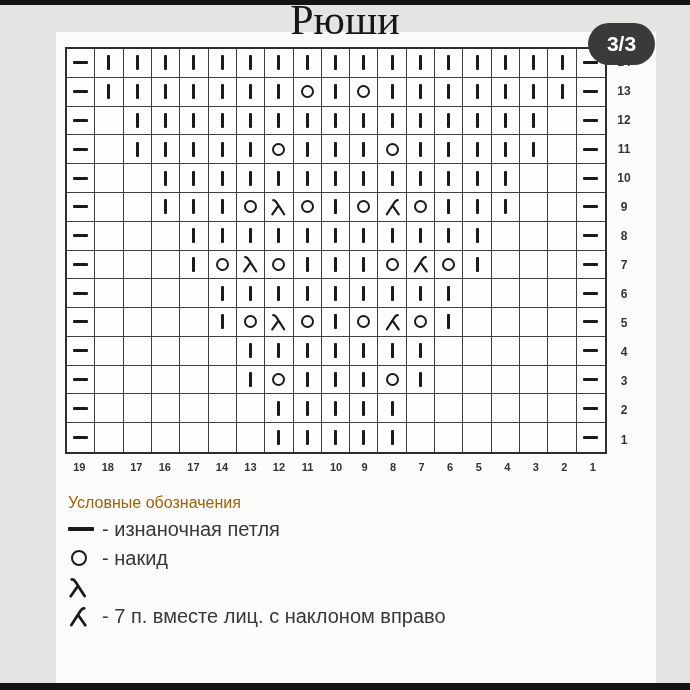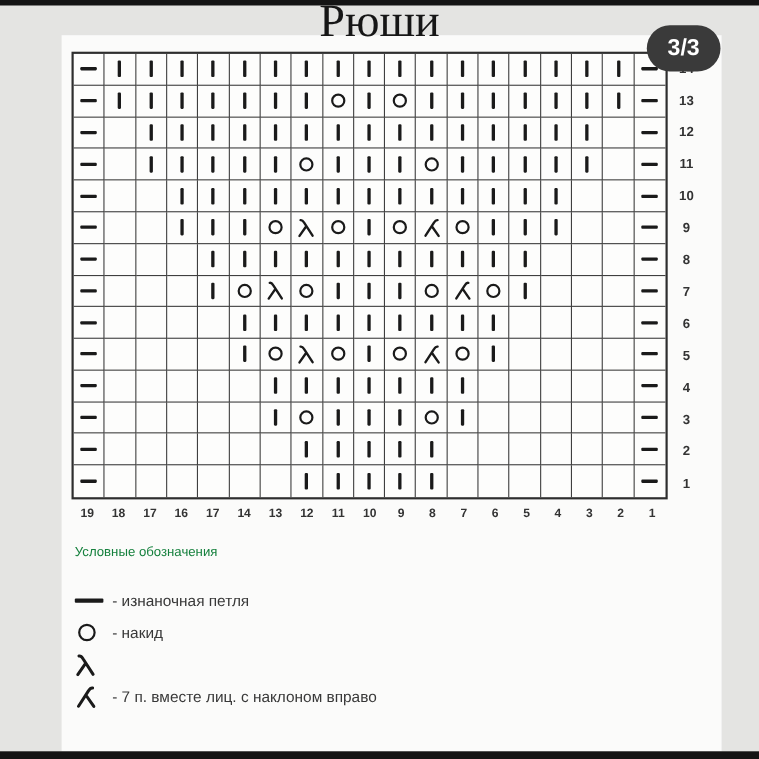--- a/index.html
+++ b/index.html
@@ -32,29 +32,29 @@
     display:flex;flex-direction:column;z-index:2;}
   .row-numbers div{flex:1;display:flex;align-items:center;justify-content:center;
     font-size:12px;font-weight:bold;color:#333;}
   .col-numbers{position:absolute;left:65px;top:458px;width:542px;height:18px;display:flex;}
   .col-numbers div{flex:1;display:flex;align-items:center;justify-content:center;
     font-size:11px;font-weight:bold;color:#333;}
   .badge{position:absolute;left:588px;top:23px;width:67px;height:42px;background:var(--badge-bg);
     border-radius:22px;display:flex;align-items:center;justify-content:center;z-index:4;
     color:var(--badge-text);font-size:21px;font-weight:bold;}
   .legend{position:absolute;left:68px;top:494px;width:520px;}
-  .legend-title{font-size:12px;color:#15803d;margin-bottom:28px;}
+  .legend-title{font-size:16px;color:#a16207;margin-bottom:7px;}
   .legend-items{display:flex;flex-direction:column;gap:9px;}
   .legend-item{display:flex;align-items:center;height:20px;}
   .legend-sym{width:34px;display:flex;align-items:center;justify-content:flex-start;}
   .legend-sym .dash{width:26px;height:4px;}
   .legend-sym .bar{width:4px;height:18px;margin-left:9px;}
   .legend-sym .ring{width:16px;height:16px;border-width:2.6px;margin-left:3px;}
   .legend-sym svg.lam{width:20px;height:21px;stroke-width:2.5;}
-  .legend-label{font-size:14px;color:var(--ink);}
+  .legend-label{font-size:20px;color:var(--ink);}
 </style>
 </head>
 <body>
 
 <div class="page">
   <div class="hbar top"></div>
   <div class="title">Рюши</div>
   <div class="panel"></div>
 
   <div class="grid" id="grid">

